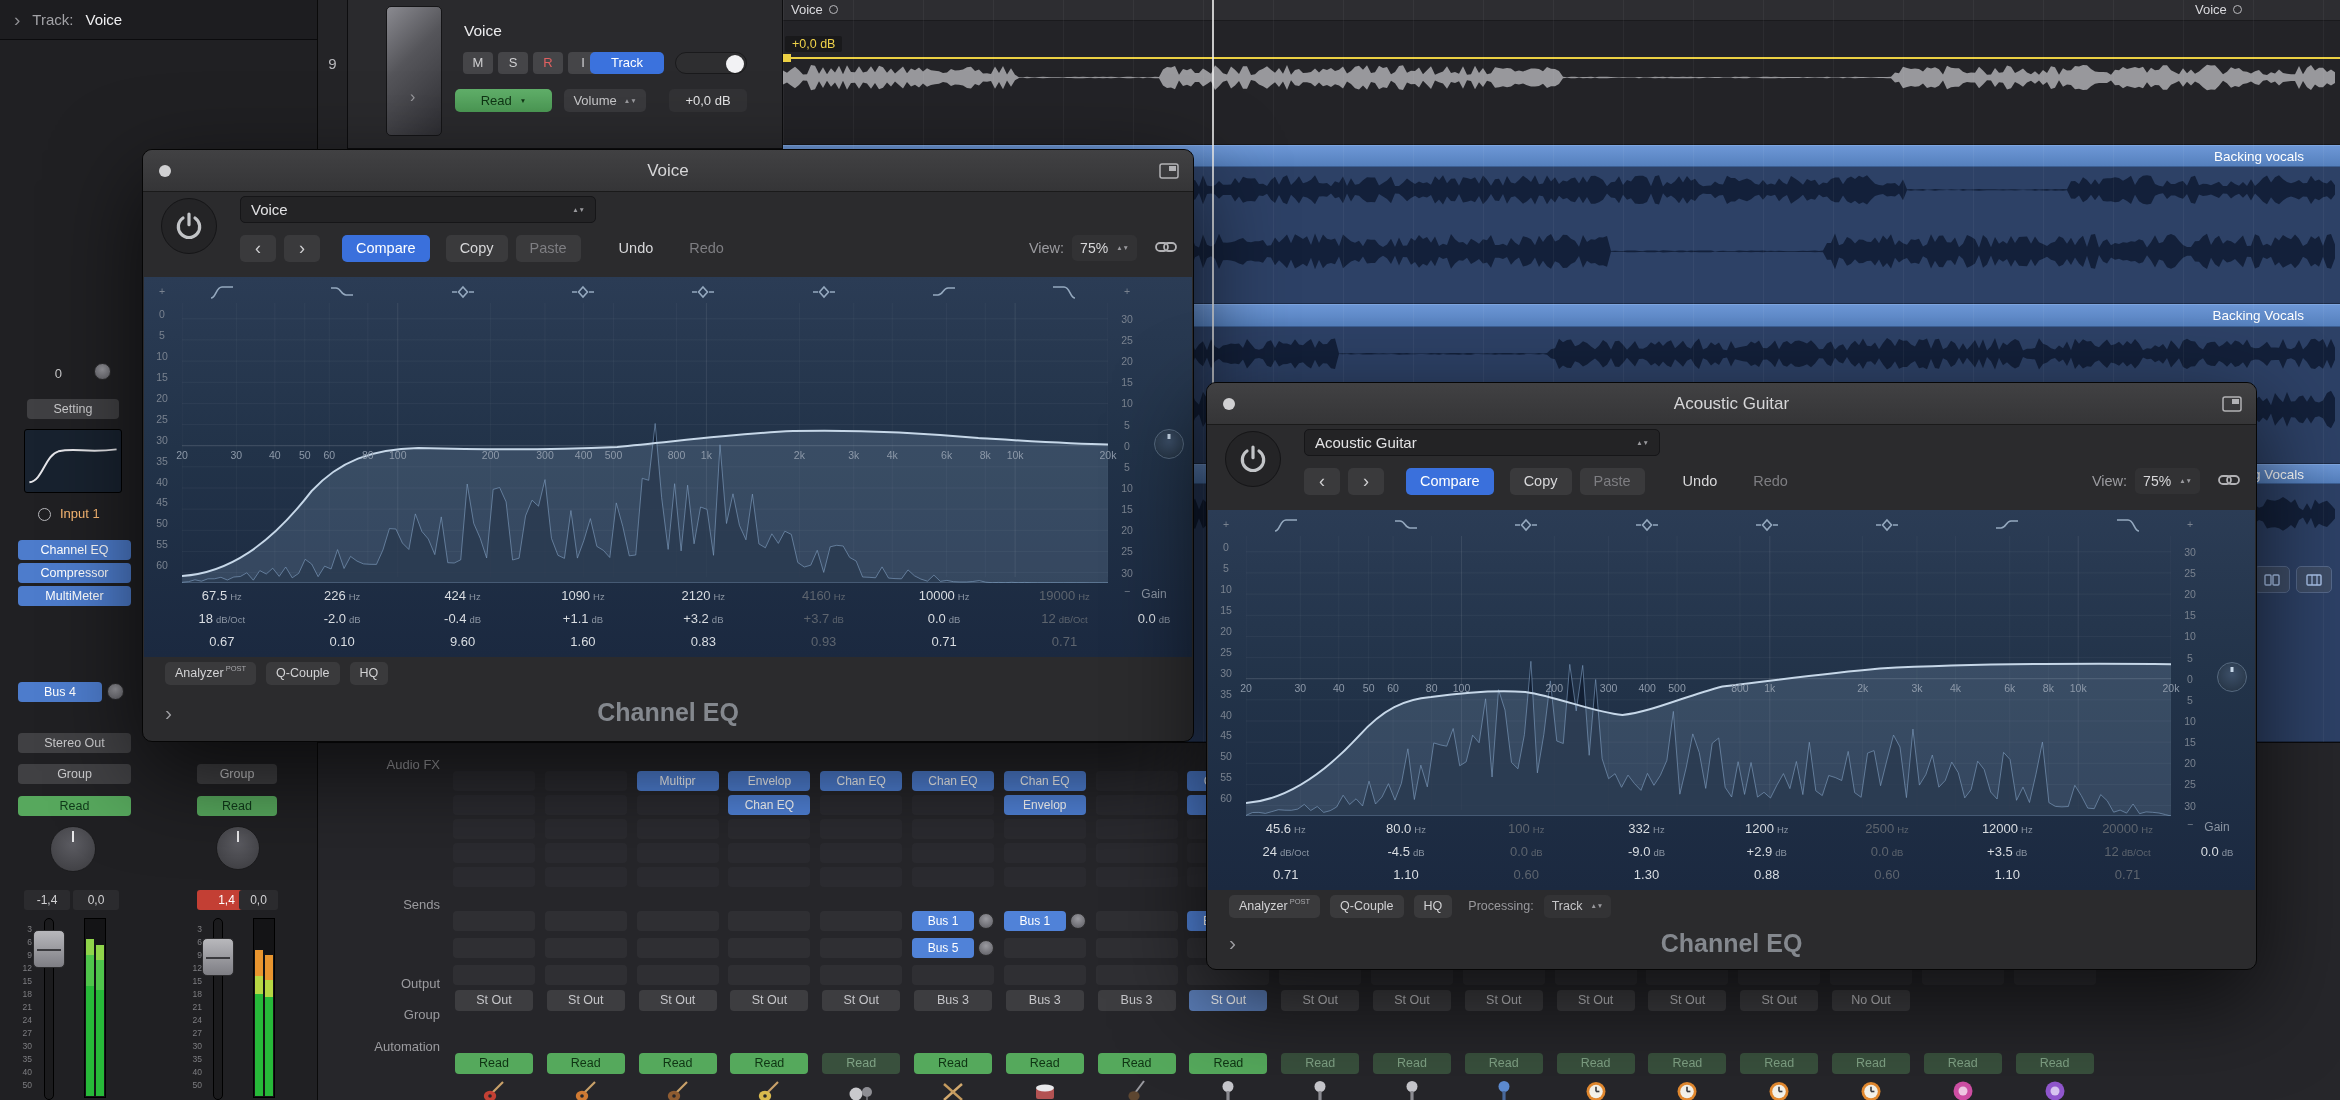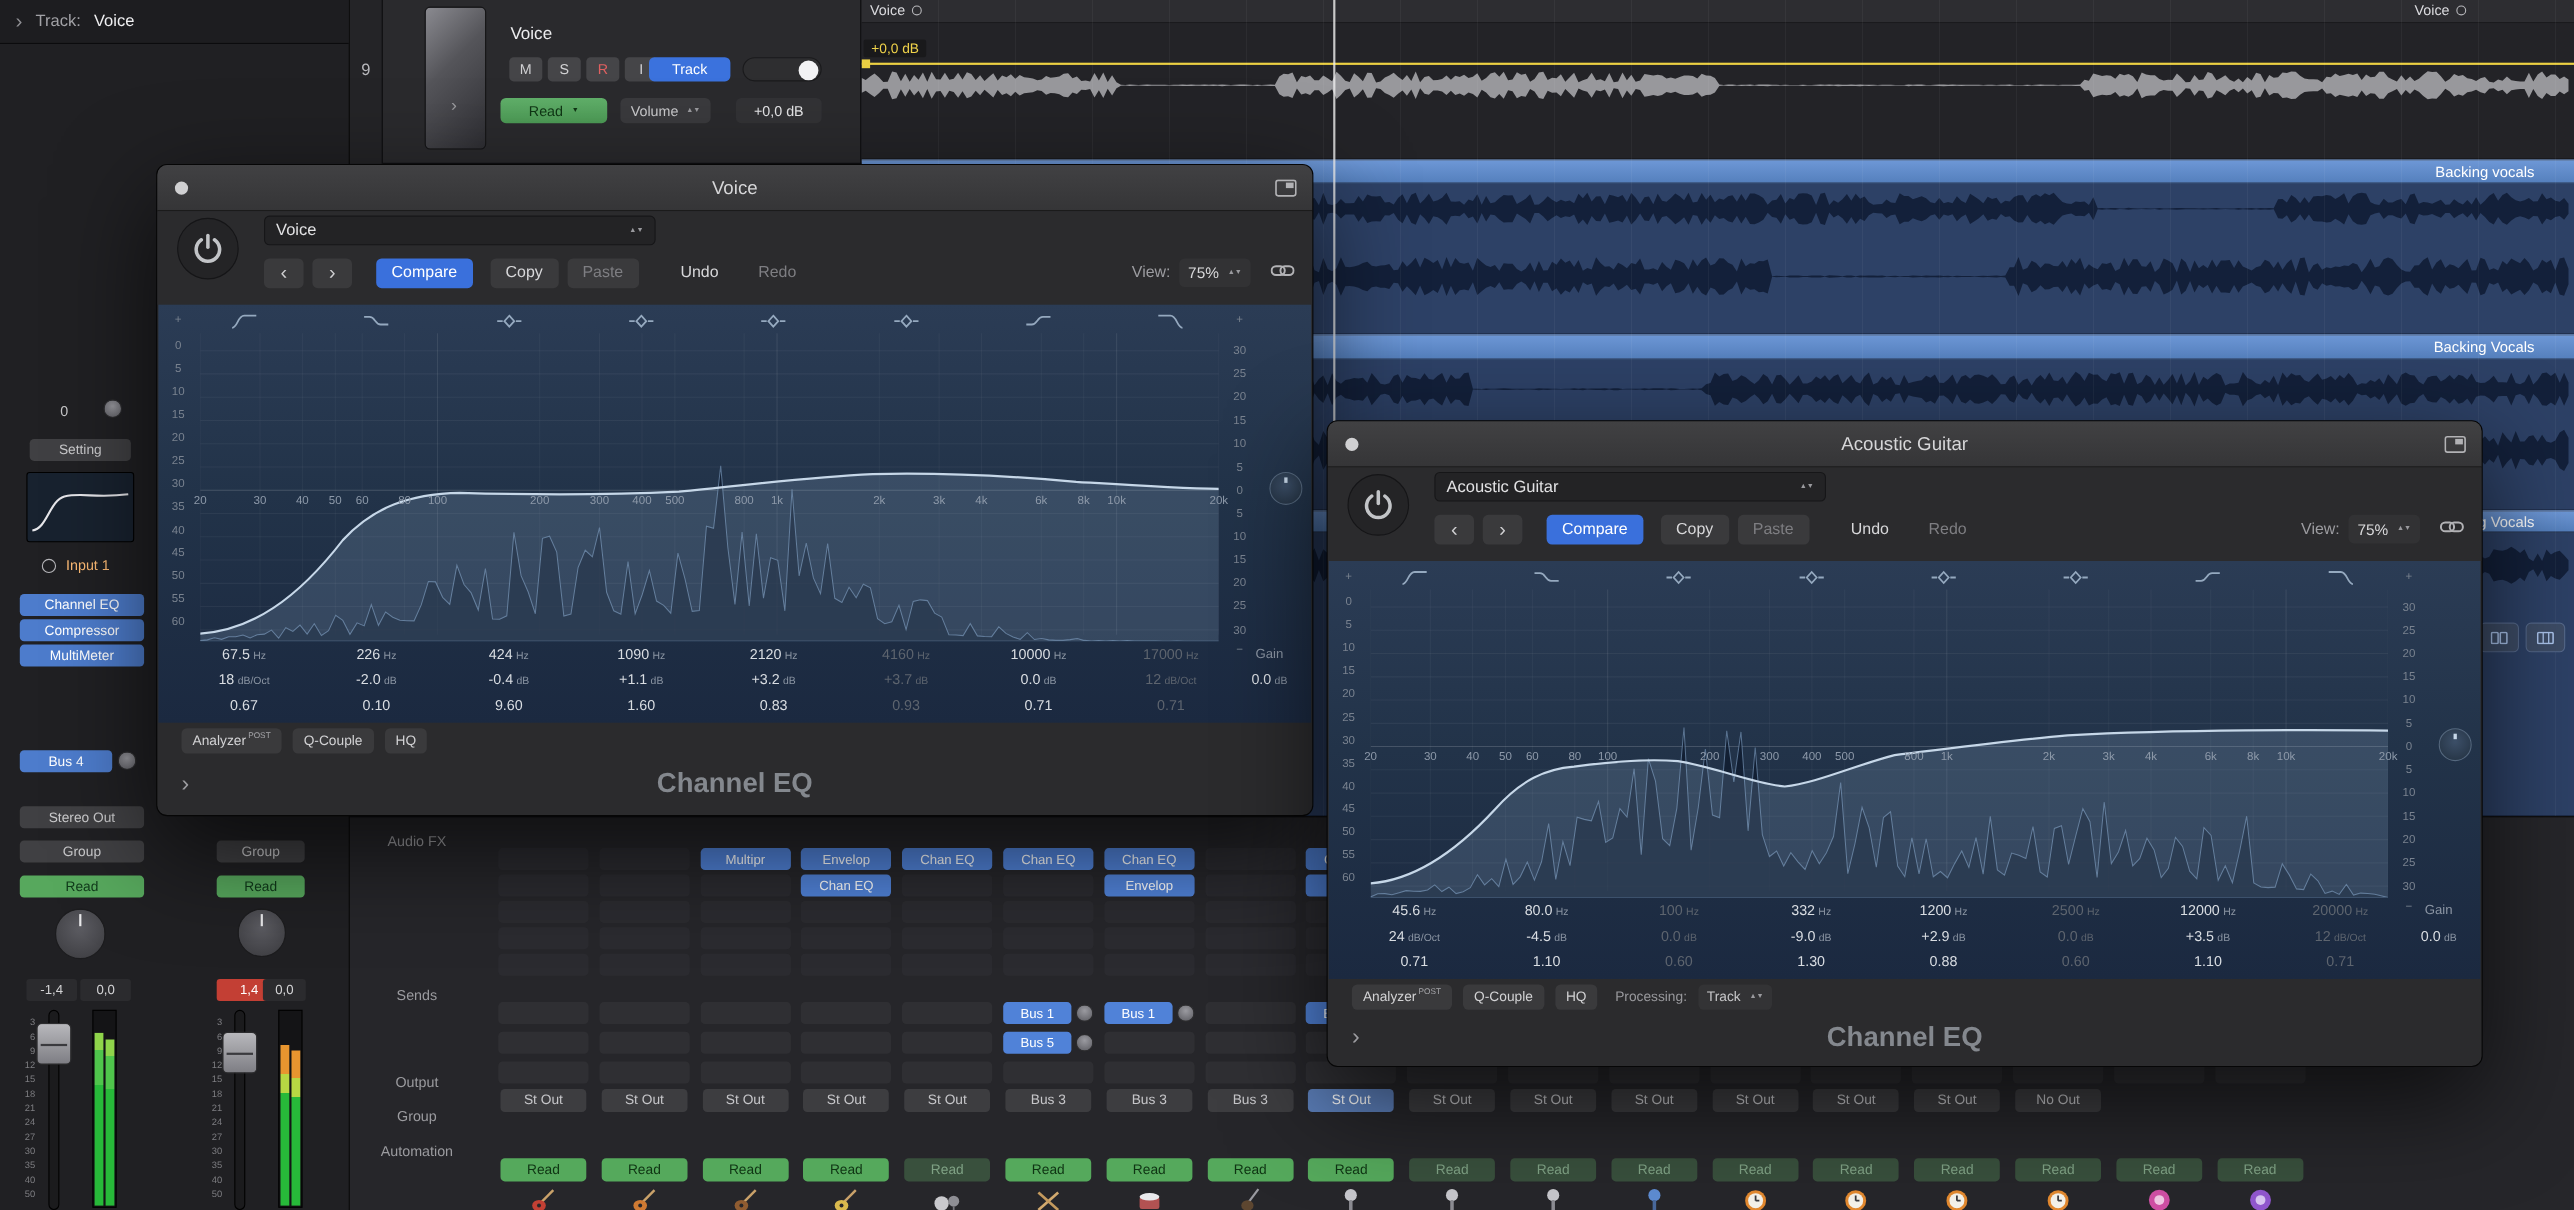--- a/index.html
+++ b/index.html
@@ -62,21 +62,21 @@
   .auto-dot { position:absolute; left:0; top:33px; width:8px; height:8px; background:#ecd043; }
   .bv-header { position:absolute; left:0; right:0; background:linear-gradient(#6d97d6,#5580bd); border-top:1px solid #7fa6e0; border-bottom:1px solid #3c5f93; color:#fff; font-size:13.5px; display:flex; align-items:center; justify-content:flex-end; padding-right:36px; }
   .blue-lane { position:absolute; left:0; right:0; background:#2d4166; border-bottom:1px solid #1d2c48; }
   .grid-overlay { position:absolute; inset:0; background:repeating-linear-gradient(90deg, rgba(255,255,255,0.045) 0 1px, transparent 1px 70px); pointer-events:none; }
   .playhead { position:absolute; left:429px; top:0; width:2px; height:742px; background:rgba(240,240,240,0.8); }
   .view-toggles { position:absolute; right:8px; top:566px; display:flex; gap:6px; }
   .vt-btn { width:36px; height:27px; border-radius:5px; background:#3d4c66; border:1px solid #55688a; display:flex; align-items:center; justify-content:center; }
 
   
   .mixer { position:absolute; left:318px; top:742px; width:2022px; height:358px; background:#26262a; border-top:1px solid #0b0b0d; z-index:4; }
-  .mix-label { position:absolute; left:0; width:122px; text-align:center; font-size:13px; color:#9b9b9f; height:20px; line-height:20px; }
+  .mix-label { position:absolute; left:0; width:122px; text-align:right; font-size:13px; color:#9b9b9f; height:20px; line-height:20px; }
   .mix-col { position:absolute; top:16px; width:92px; height:358px; }
   .slot { position:absolute; left:5px; width:82px; height:20px; border-radius:4px; font-size:12px; line-height:20px; text-align:center; overflow:hidden; white-space:nowrap; color:#fff; }
   .fx-empty { background:rgba(140,140,146,0.06); }
   .fx-filled { background:#5082d8; }
   .send-empty { background:rgba(140,140,146,0.09); }
   .send-filled { background:#5082d8; width:62px; }
   .send-knob { position:absolute; left:71px; width:16px; height:16px; border-radius:50%; background:radial-gradient(circle at 50% 35%, #9a9aa0, #5a5a60); border:1px solid #2c2c2e; }
   .outbtn { position:absolute; left:7px; width:78px; height:21px; border-radius:4px; background:#3d3d40; color:#c6c6c9; font-size:12.5px; line-height:21px; text-align:center; }
   .outbtn.sel { background:#5c7fba; color:#fff; }
   .autobtn { position:absolute; left:7px; width:78px; height:21px; border-radius:4px; font-size:12.5px; line-height:21px; text-align:center; }
@@ -814,21 +814,21 @@
             <div class="bi-row"><span class="bi-v">4160</span><span class="bi-u">Hz</span></div>
             <div class="bi-row"><span class="bi-v">+3.7</span><span class="bi-u">dB</span></div>
             <div class="bi-row"><span class="bi-v">0.93</span></div>
           </div>
           <div class="binfo" style="left: 82.3%;">
             <div class="bi-row"><span class="bi-v">10000</span><span class="bi-u">Hz</span></div>
             <div class="bi-row"><span class="bi-v">0.0</span><span class="bi-u">dB</span></div>
             <div class="bi-row"><span class="bi-v">0.71</span></div>
           </div>
           <div class="binfo dim" style="left: 95.3%;">
-            <div class="bi-row"><span class="bi-v">17000</span><span class="bi-u">Hz</span></div>
+            <div class="bi-row"><span class="bi-v">19000</span><span class="bi-u">Hz</span></div>
             <div class="bi-row"><span class="bi-v">12</span><span class="bi-u">dB/Oct</span></div>
             <div class="bi-row"><span class="bi-v">0.71</span></div>
           </div>
         </div>
         <div class="gain-col">
           <div class="bi-row gl">Gain</div>
           <div class="bi-row"><span class="bi-v">0.0</span><span class="bi-u">dB</span></div>
         </div>
       </div>
     <div class="eq-btnrow">

